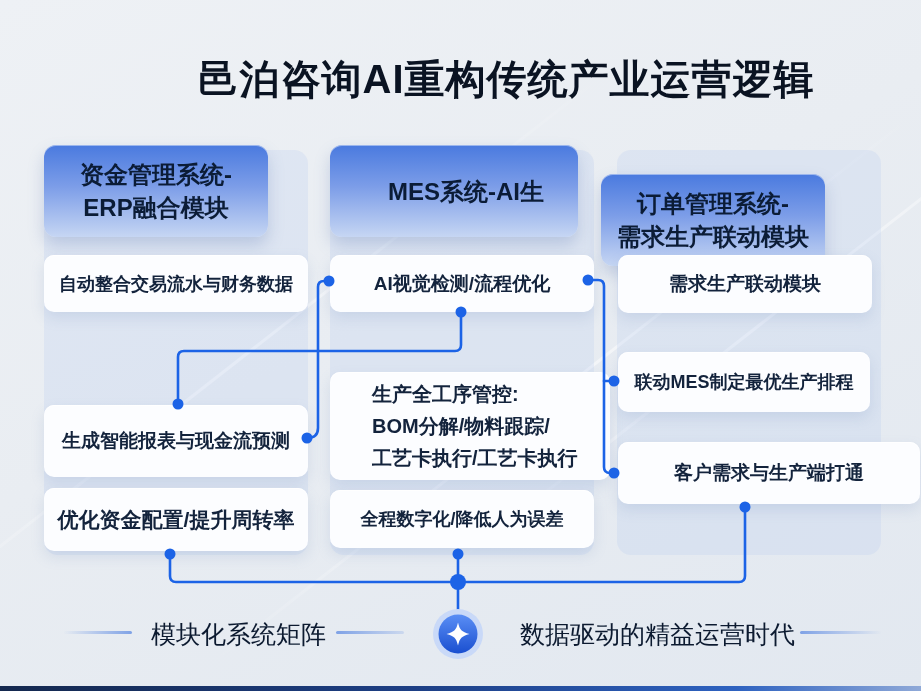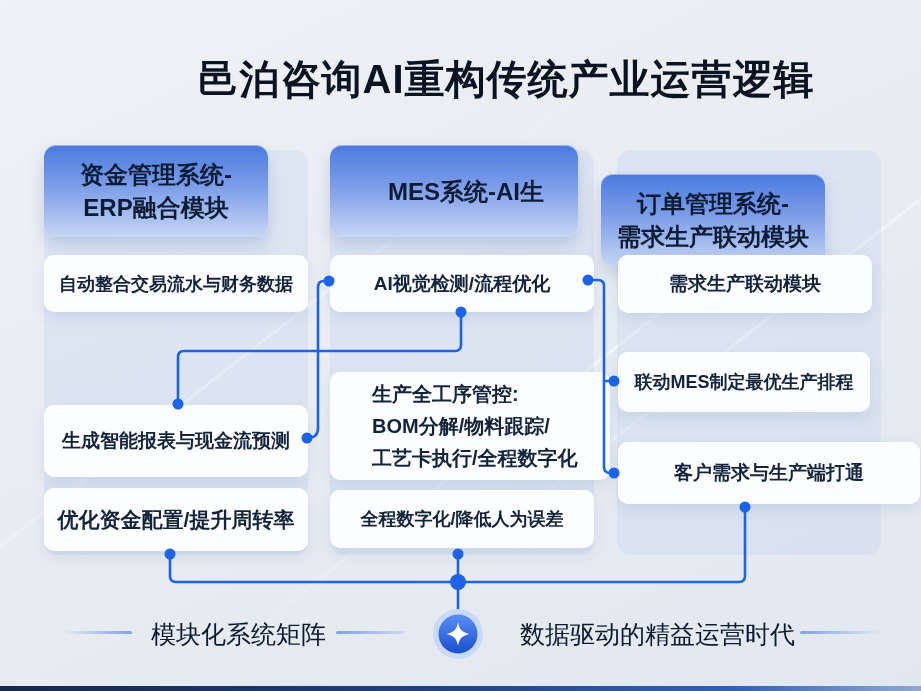--- a/index.html
+++ b/index.html
@@ -96,21 +96,21 @@
   <div class="wbox" id="b13">
     <div>优化资金配置/提升周转率</div>
   </div>
 
   <div class="wbox" id="b21">
     <div>AI视觉检测/流程优化</div>
   </div>
   <div class="wbox" id="b22">
     <div>生产全工序管控:</div>
     <div>BOM分解/物料跟踪/</div>
-    <div>工艺卡执行/全程数字化</div>
+    <div>工艺卡执行/工艺卡执行</div>
   </div>
   <div class="wbox" id="b23">
     <div>全程数字化/降低人为误差</div>
   </div>
 
   <div class="wbox" id="b31">
     <div>需求生产联动模块</div>
   </div>
   <div class="wbox" id="b32">
     <div>联动MES制定最优生产排程</div>

